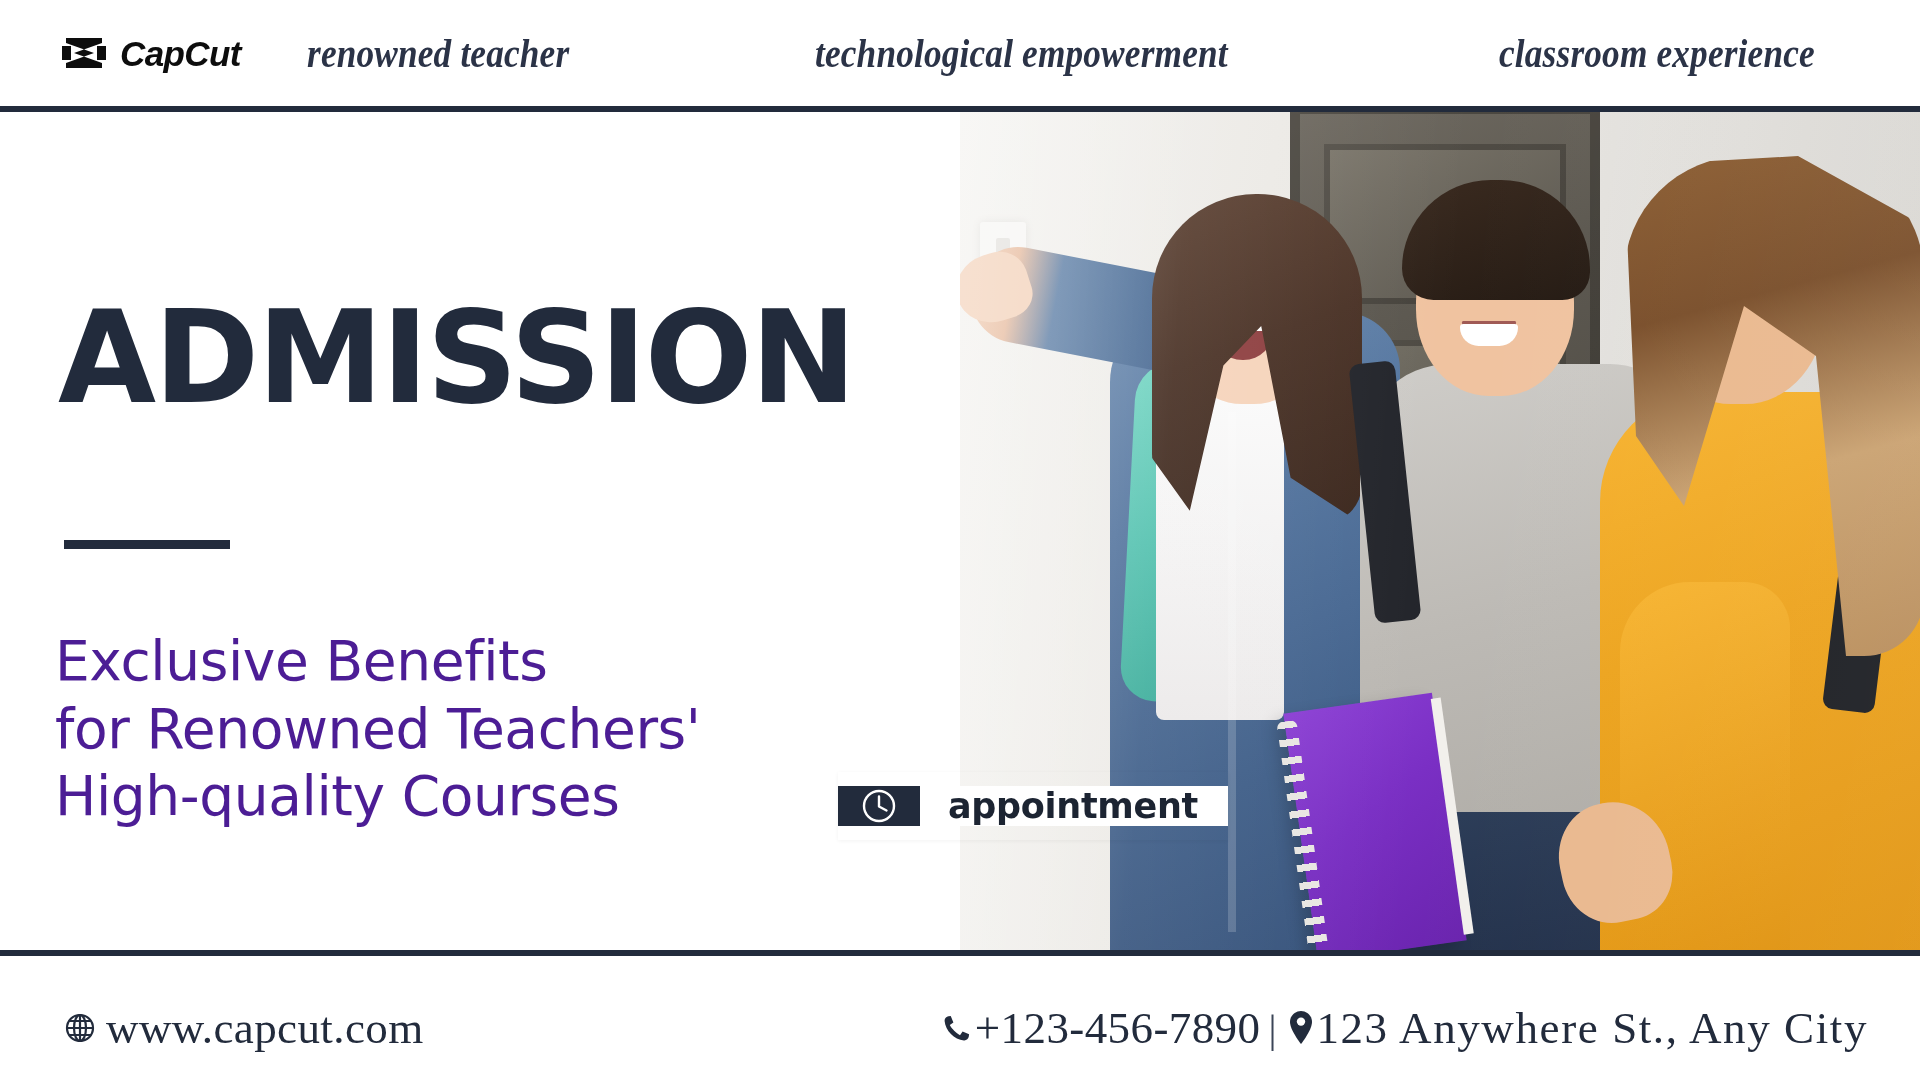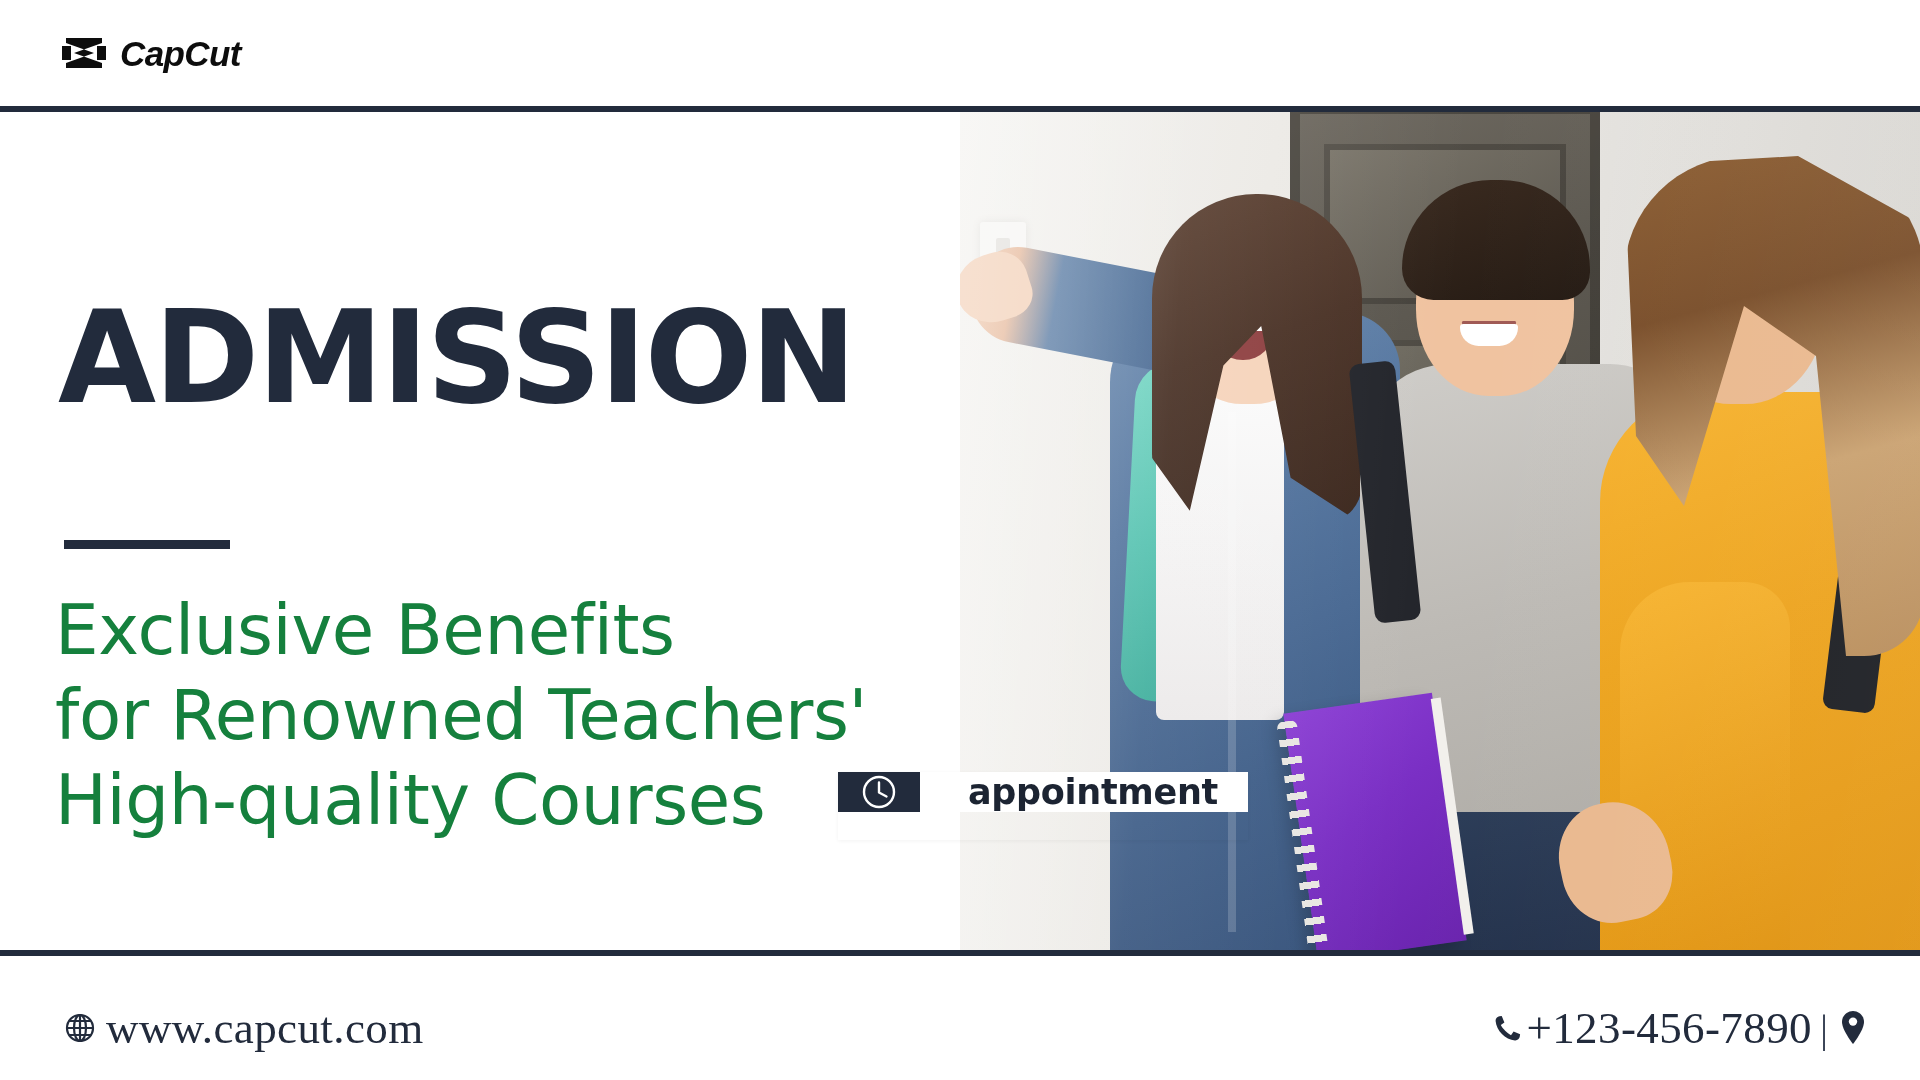--- a/index.html
+++ b/index.html
@@ -249,33 +249,32 @@
     font-size:128px;font-weight:700;
     color:#222b3c;letter-spacing:-2px;line-height:1;
     white-space:nowrap;
     transform:scaleX(0.99);transform-origin:left top;
   }
   .rule{
     position:absolute;left:64px;top:428px;width:166px;height:9px;
     background:#222b3c;
   }
   .subhead{
-    position:absolute;left:55px;top:476px;
+    position:absolute;left:55px;top:516px;
     font-family:"DejaVu Sans", sans-serif;
-    font-size:69px;font-weight:400;color:#15803d;
+    font-size:55px;font-weight:400;color:#4c1d95;
     line-height:1.23;letter-spacing:-0.4px;
     white-space:pre-line;
   }
 
   
   .badge{
     position:absolute;left:838px;top:660px;
-    display:flex;align-items:flex-start;height:68px;
+    display:flex;align-items:center;height:68px;
     box-shadow:0 1px 4px rgba(0,0,0,.05);
-    gap:20px;
   }
   .badge-icon{
     width:82px;background:#222b3c;
     display:flex;align-items:center;justify-content:center;
   }
   .badge-label{
     background:#ffffff;
     display:flex;align-items:center;
     padding:0 30px 0 28px;
     font-family:"DejaVu Sans", sans-serif;
@@ -318,20 +317,25 @@
   <div class="header">
     <div class="brand">
       <span class="ico capcut-mark">
         <svg width="44" height="34" viewBox="0 0 44 34" aria-hidden="true">
           <path d="M4 2 L40 2 L40 7 L12 17 L40 27 L40 32 L4 32 L4 27 L32 17 L4 7 Z" fill="#0d0d0d"></path>
           <rect x="0" y="10" width="9" height="14" fill="#0d0d0d"></rect>
           <rect x="35" y="10" width="9" height="14" fill="#0d0d0d"></rect>
         </svg>
       </span>
       <span class="brand-name">CapCut</span>
+    </div>
+    <div class="tagline-row">
+      <span class="tagline">renowned teacher</span>
+      <span class="tagline">technological empowerment</span>
+      <span class="tagline">classroom experience</span>
     </div>
   </div>
 
   <div class="stage">
 
     <div class="photo">
       <div class="ph-wall"></div>
       <div class="ph-door"></div>
       <div class="ph-switch">
           <i></i>
@@ -410,16 +414,17 @@
         </svg>
       </span>
       <span class="f-text">+123-456-7890</span>
       <span class="f-sep">|</span>
       <span class="ico">
         <svg width="30" height="40" viewBox="0 0 30 40" aria-hidden="true">
           <path d="M15 3 C8.9 3 4 7.9 4 14 C4 22.2 15 36 15 36 C15 36 26 22.2 26 14 C26 7.9 21.1 3 15 3 Z" fill="#222b3c"></path>
           <circle cx="15" cy="13.6" r="4.2" fill="#ffffff"></circle>
         </svg>
       </span>
+      <span class="f-text spaced">123 Anywhere St., Any City</span>
     </div>
   </div>
 
 </div>
 
 </body></html>

